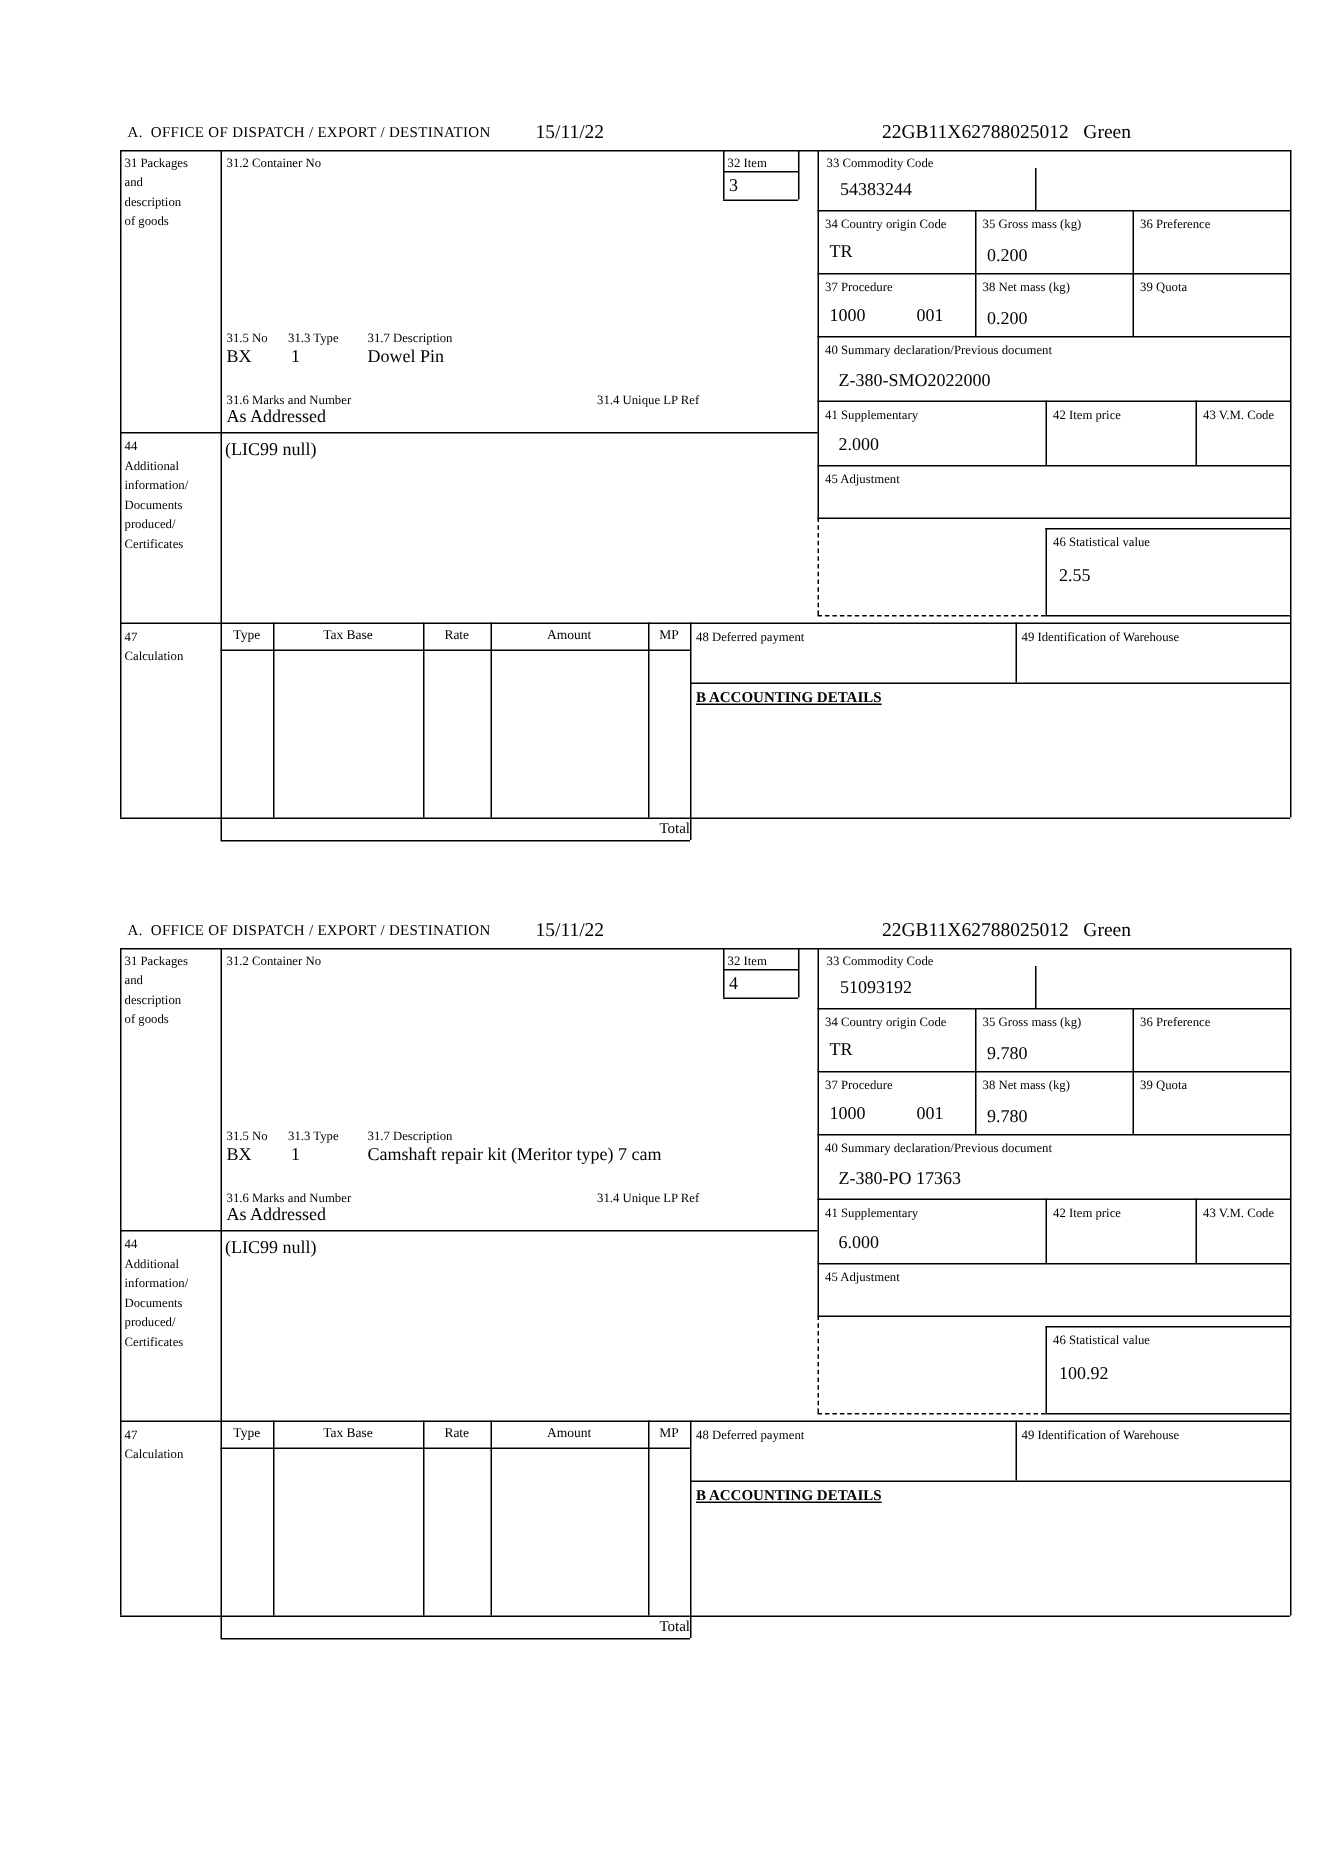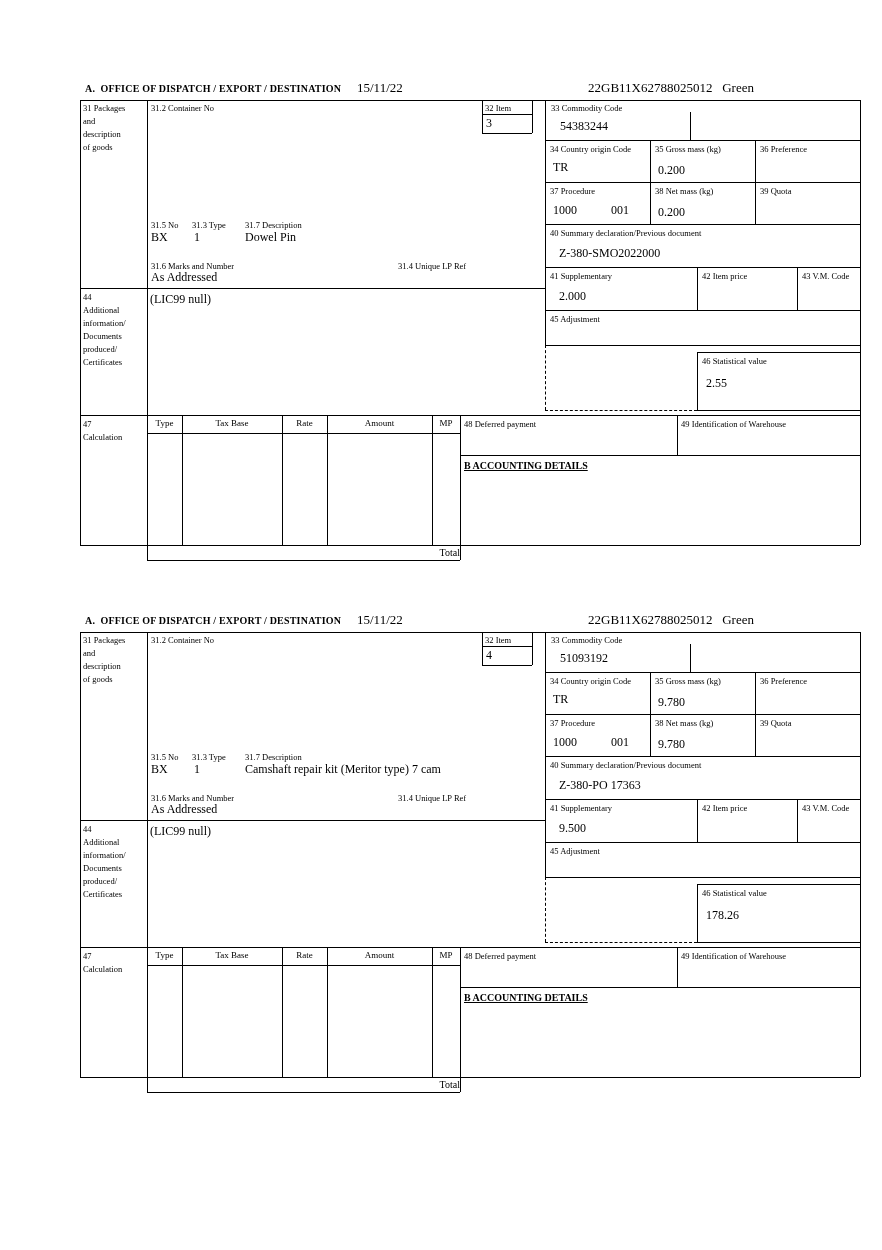--- a/index.html
+++ b/index.html
@@ -9,21 +9,21 @@
     position:relative;overflow:hidden;
   }
   #page{position:absolute;top:80px;left:0;width:882px;}
   .block{position:relative;width:882px;height:532px;}
   .a{position:absolute;}
   .form{width:781px;height:461px;}
   .hl{height:0;border-top:1px solid #000;}
   .vl{width:0;border-left:1px solid #000;}
   .dhl{height:0;border-top:1px dashed #000;}
   .dvl{width:0;border-left:1px dashed #000;}
-  .hdr-label{font-size:10px;font-weight:bold;letter-spacing:.2px;white-space:pre;}
+  .hdr-label{font-size:10px;font-weight:normal;letter-spacing:.2px;white-space:pre;}
   .hdr-val{font-size:13px;white-space:pre;}
   .lbl{font-size:8.5px;line-height:13px;white-space:pre-line;}
   .val{font-size:12px;white-space:pre;}
   .th{font-size:9px;text-align:center;}
   .acct{font-size:10px;font-weight:bold;text-decoration:underline;}
   .total{font-size:10px;text-align:right;}
 </style>
 </head>
 <body>
 
@@ -229,35 +229,35 @@
       <div class="a val" style="left:165px;top:130px">Camshaft repair kit (Meritor type) 7 cam</div>
 
       <div class="a lbl" style="left:470px;top:127px">40 Summary declaration/Previous document</div>
       <div class="a val" style="left:479px;top:146px">Z-380-PO 17363</div>
 
       <div class="a lbl" style="left:71px;top:160px">31.6 Marks and Number</div>
       <div class="a lbl" style="left:318px;top:160px">31.4 Unique LP Ref</div>
       <div class="a val" style="left:71px;top:170px">As Addressed</div>
 
       <div class="a lbl" style="left:470px;top:170px">41 Supplementary</div>
-      <div class="a val" style="left:479px;top:189px">9.500</div>
+      <div class="a val" style="left:479px;top:189px">6.000</div>
       <div class="a lbl" style="left:622px;top:170px">42 Item price</div>
       <div class="a lbl" style="left:722px;top:170px">43 V.M. Code</div>
 
       <div class="a lbl" style="left:3px;top:191px;width:62px">44
 Additional
 information/
 Documents
 produced/
 Certificates</div>
       <div class="a val" style="left:70px;top:192px">(LIC99 null)</div>
 
       <div class="a lbl" style="left:470px;top:213px">45 Adjustment</div>
       <div class="a lbl" style="left:622px;top:255px">46 Statistical value</div>
-      <div class="a val" style="left:626px;top:276px">178.26</div>
+      <div class="a val" style="left:626px;top:276px">100.92</div>
 
       <div class="a lbl" style="left:3px;top:318px;width:62px">47
 Calculation</div>
       <div class="a th" style="left:67px;top:318px;width:35px">Type</div>
       <div class="a th" style="left:102px;top:318px;width:100px">Tax Base</div>
       <div class="a th" style="left:202px;top:318px;width:45px">Rate</div>
       <div class="a th" style="left:247px;top:318px;width:105px">Amount</div>
       <div class="a th" style="left:352px;top:318px;width:28px">MP</div>
       <div class="a lbl" style="left:384px;top:318px">48 Deferred payment</div>
       <div class="a lbl" style="left:601px;top:318px">49 Identification of Warehouse</div>

